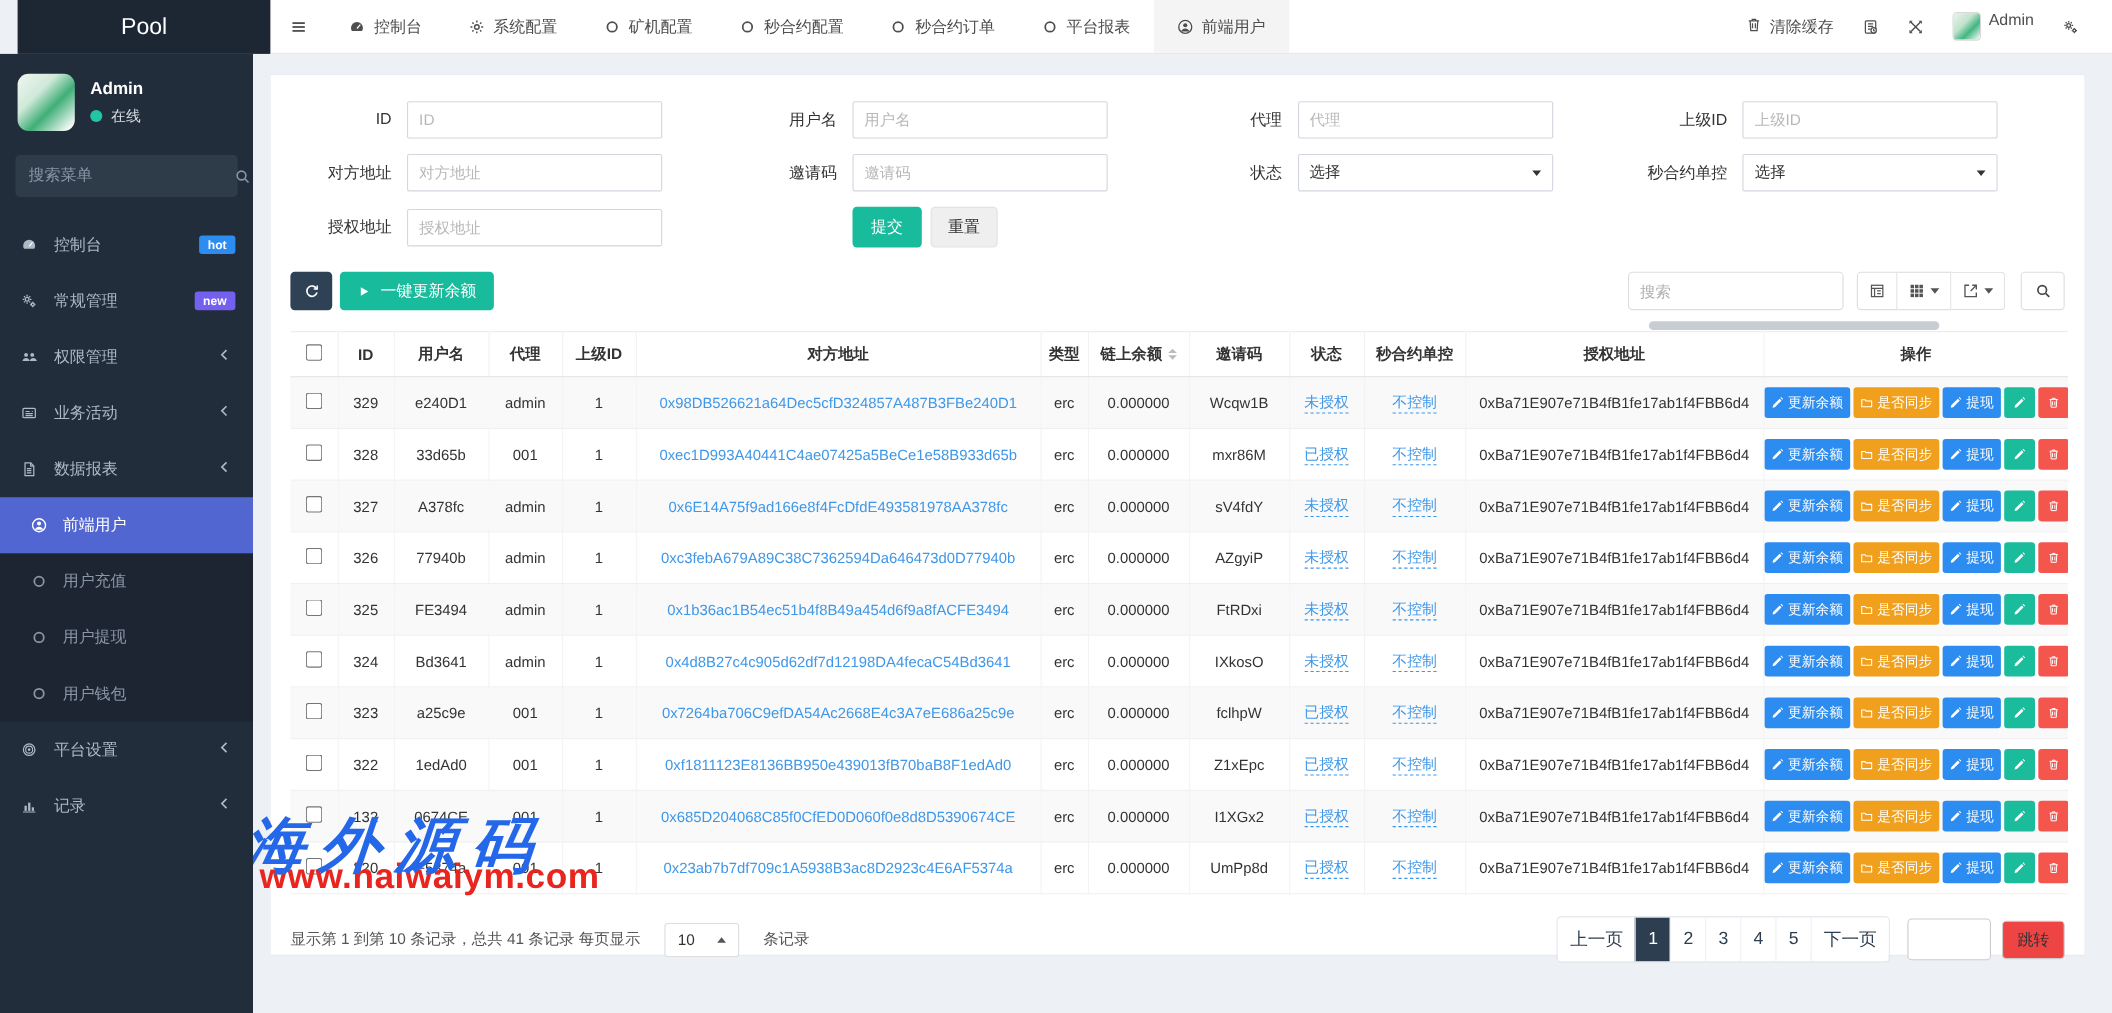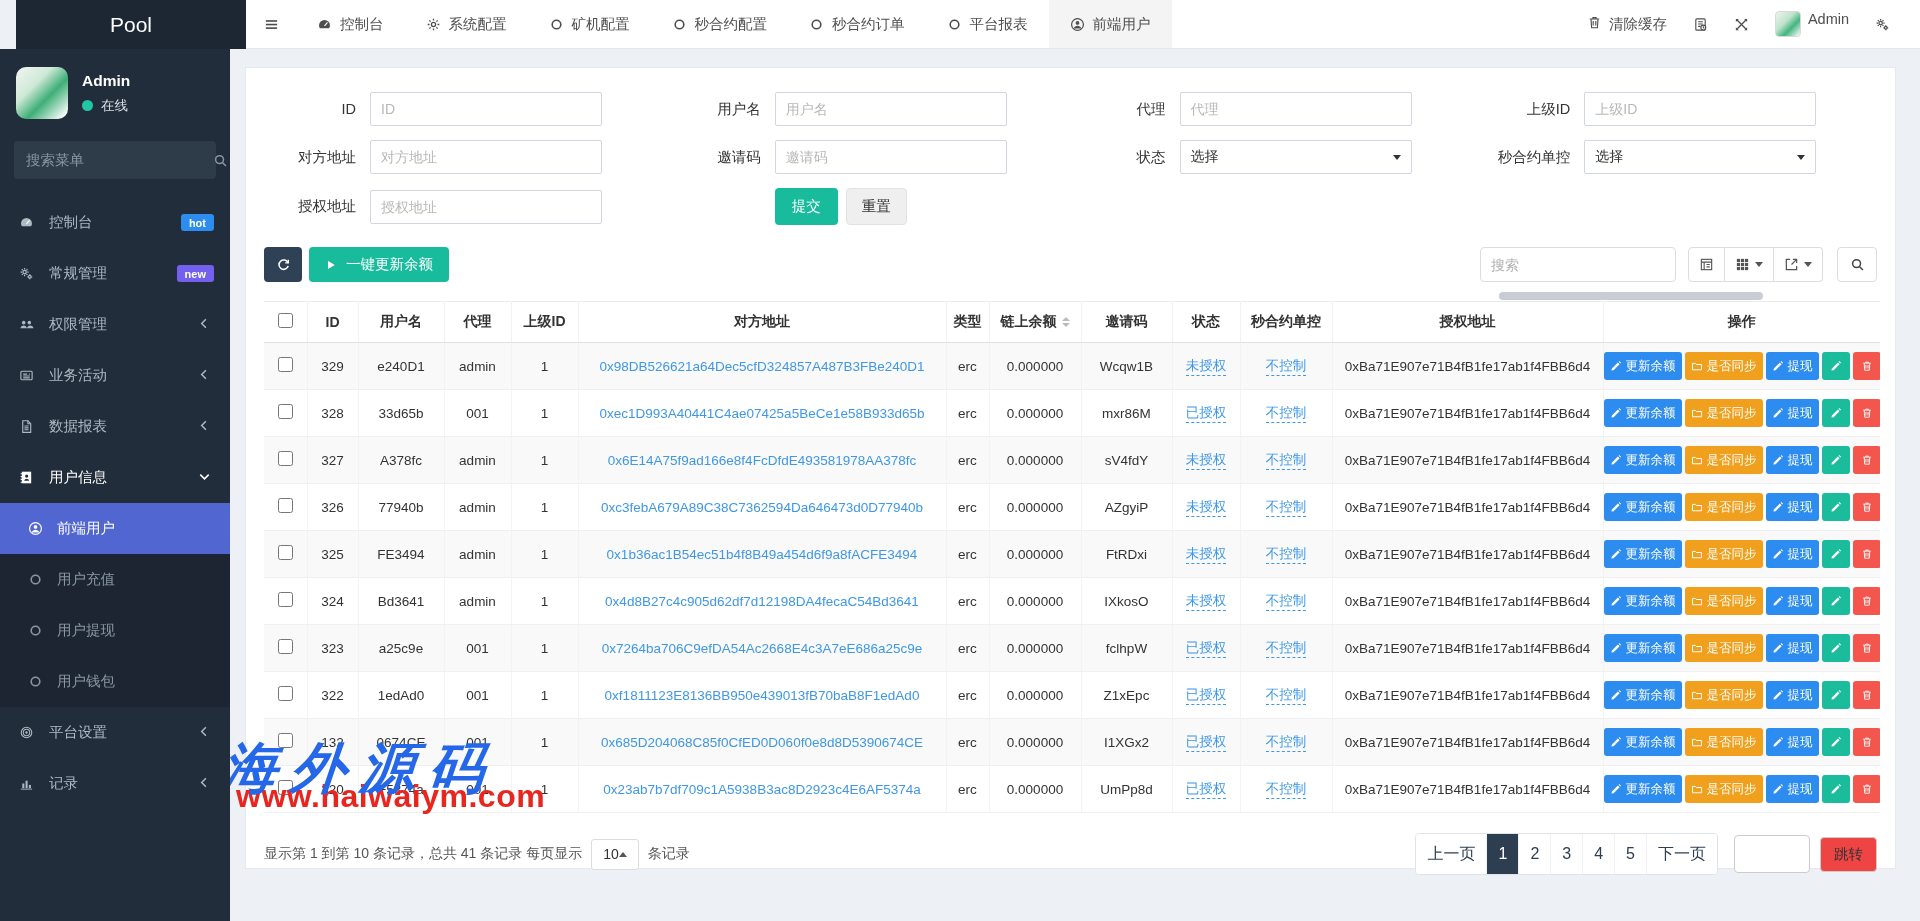--- a/index.html
+++ b/index.html
@@ -95,21 +95,21 @@
   .sort .up { border-bottom:4px solid #bcbcbc; }
   .sort .down { border-top:4px solid #bcbcbc; }
   .btn-act { height:28px; border-radius:3px; color:#fff; font-size:12.5px; display:inline-flex; align-items:center; gap:4px; padding:0 6px; margin-right:3px; vertical-align:middle; border:none; cursor:pointer; font-family:inherit; }
   .btn-act .icn svg { width:12px; height:12px; }
   .btn-act.sq { width:28px; padding:0; justify-content:center; }
   .b-blue { background:#2d8cf0; } .b-orange { background:#f0a01c; } .b-green { background:#1abc9c; } .b-red { background:#f4564e; }
   input[type=checkbox] { width:15px; height:15px; cursor:pointer; }
 
   
   .card-footer { display:flex; align-items:center; padding:20px 6px 0 6px; font-size:14px; color:#555; }
-  .page-size { display:inline-flex; align-items:center; gap:0; border:1px solid #ddd; border-radius:3px; background:#fff; height:31px; padding:0 11px; margin:0 9px; cursor:pointer; color:#333; }
+  .page-size { display:inline-flex; align-items:center; gap:20px; border:1px solid #ddd; border-radius:3px; background:#fff; height:31px; padding:0 11px; margin:0 22px; cursor:pointer; color:#333; }
   .pagination { margin-left:auto; display:flex; border:1px solid #e0e4e9; border-radius:4px; overflow:hidden; }
   .page-btn { min-width:27px; height:40px; display:flex; align-items:center; justify-content:center; padding:0 11px; font-size:16px; color:#2c3e50; background:#fff; cursor:pointer; border-left:1px solid #eef0f3; }
   .page-btn:first-child { border-left:none; }
   .page-btn.active { background:#2c3e50; color:#fff; }
   .jump-input { width:76px; height:38px; border:1px solid #ccc; border-radius:4px; margin-left:16px; outline:none; padding:0 8px; font-size:14px; font-family:inherit; }
   .btn-jump { margin-left:10px; height:35px; padding:0 13px; background:#ef4444; border:1px solid #ccc; border-radius:4px; font-size:14.5px; color:#333; cursor:pointer; font-family:inherit; }
 
   
   .watermark { position:absolute; left:-8px; top:692px; z-index:8; pointer-events:none; line-height:1; }
   .wm-title { font-size:55px; font-weight:bold; font-style:italic; letter-spacing:14px; color:#2467e8; transform:skewX(-5deg); }
@@ -314,36 +314,20 @@
         <span class="icn ">
           <svg viewBox="0 0 16 16" fill="none" stroke="currentColor" stroke-width="1.2">
             <path d="M4 1.8h5.5L12.5 5v9.2H4z"></path>
             <path d="M9.5 1.8V5h3M5.8 7.5h4.4M5.8 9.5h4.4M5.8 11.5h4.4"></path>
           </svg>
         </span>
         <span>数据报表</span>
         <span class="mi-arrow"><span class="icn ">
             <svg viewBox="0 0 16 16" fill="none" stroke="currentColor" stroke-width="1.6">
               <path d="M9.5 3.5 5 8l4.5 4.5"></path>
-            </svg>
-          </span></span>
-      </li>
-      <li class="menu-item open-parent">
-        <span class="icn ">
-          <svg viewBox="0 0 16 16">
-            <path d="M3 1.8h10v12.4H3z" fill="currentColor"></path>
-            <path d="M1.8 4h1.4M1.8 7h1.4M1.8 10h1.4M1.8 13h1.4" stroke="currentColor" stroke-width="1.2"></path>
-            <circle cx="8.2" cy="6.5" r="1.7" fill="#222d3b"></circle>
-            <path d="M5.5 11.5c.5-1.6 1.5-2.3 2.7-2.3s2.2.7 2.7 2.3z" fill="#222d3b"></path>
-          </svg>
-        </span>
-        <span>用户信息</span>
-        <span class="mi-arrow"><span class="icn ">
-            <svg viewBox="0 0 16 16" fill="none" stroke="currentColor" stroke-width="1.6">
-              <path d="M3.5 6 8 10.5 12.5 6"></path>
             </svg>
           </span></span>
       </li>
       <ul class="submenu">
         <li class="menu-item active">
           <span class="icn ">
             <svg viewBox="0 0 16 16">
               <circle cx="8" cy="8" r="6.3" fill="none" stroke="currentColor" stroke-width="1.3"></circle>
               <circle cx="8" cy="6.3" r="2" fill="currentColor"></circle>
               <path d="M3.9 12.3c.8-2 2.3-2.9 4.1-2.9s3.3.9 4.1 2.9z" fill="currentColor"></path>

